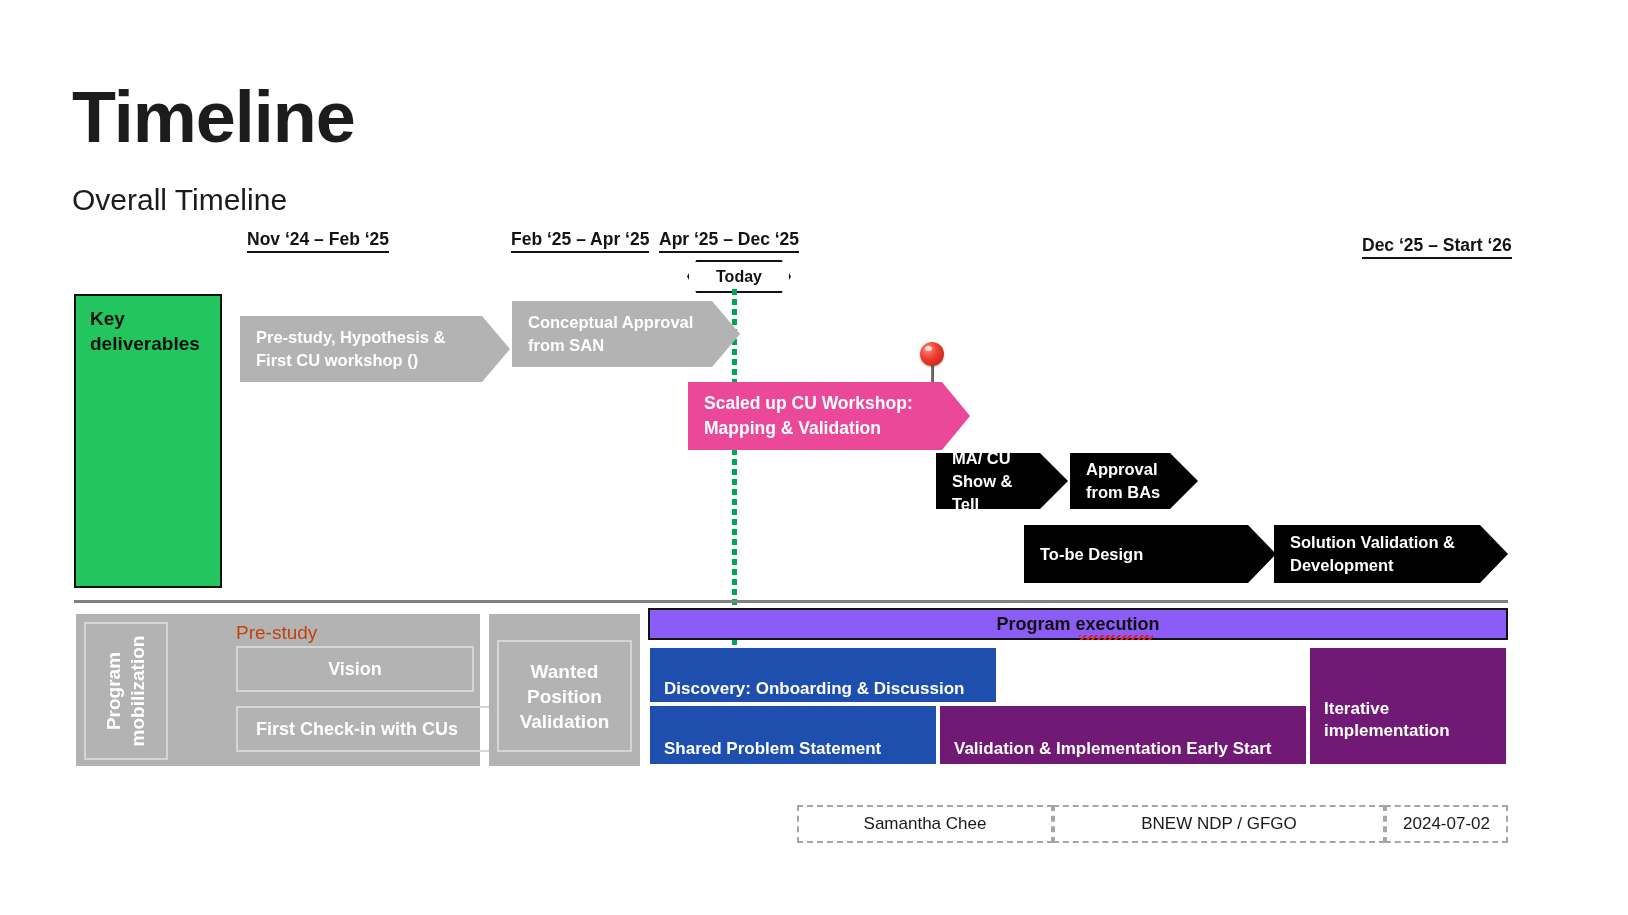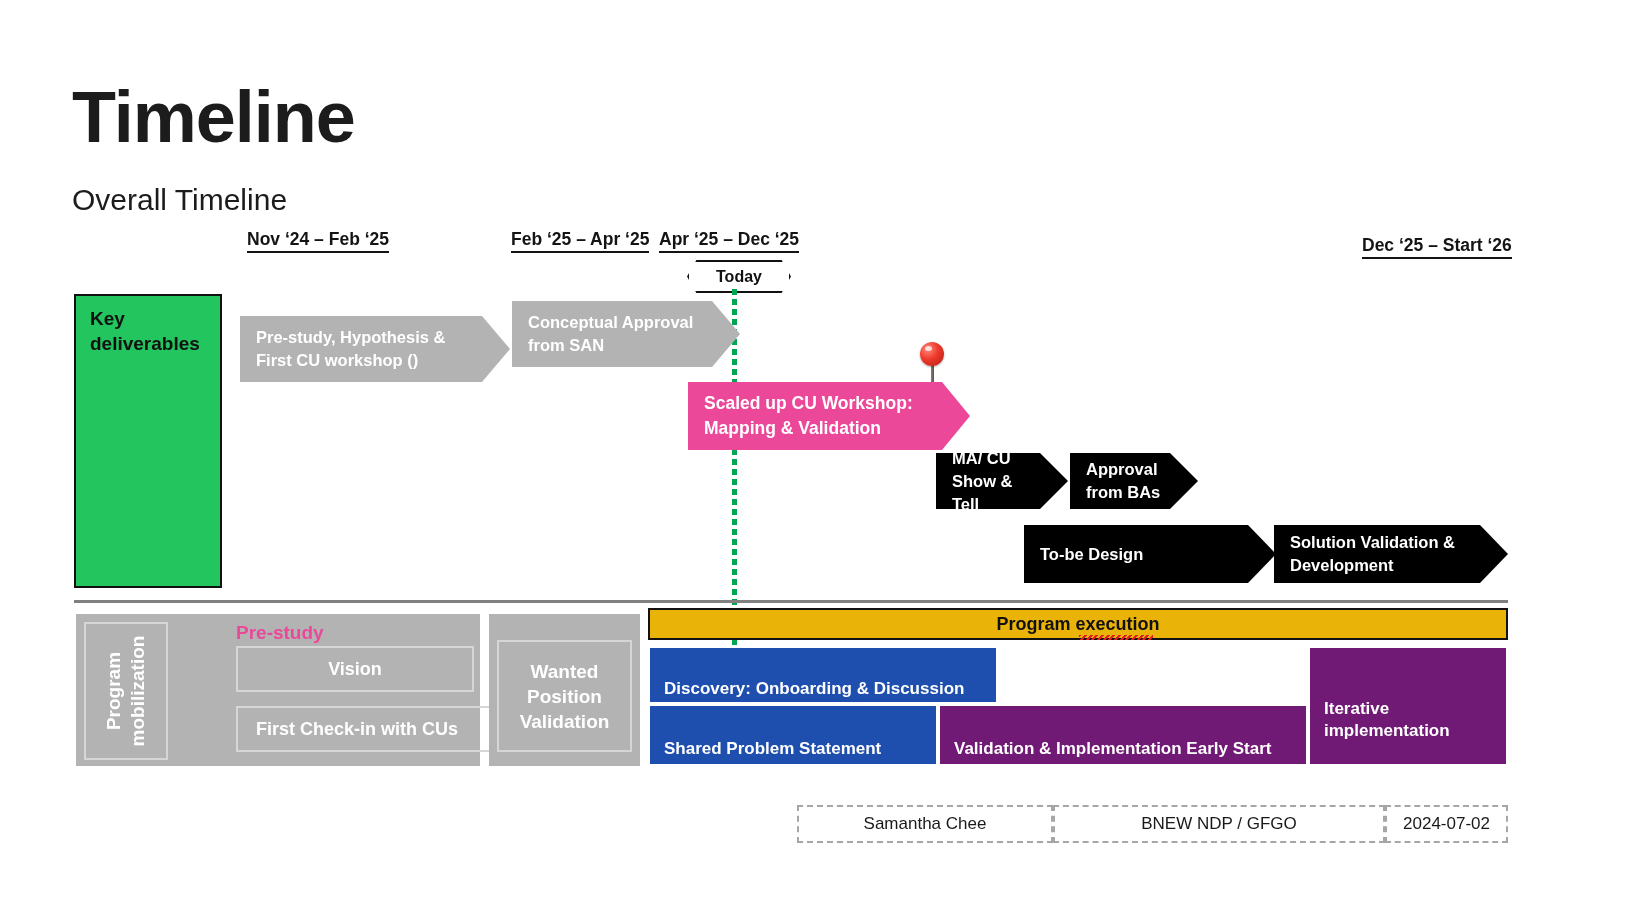--- a/index.html
+++ b/index.html
@@ -95,40 +95,40 @@
     position:absolute;left:84px;top:622px;width:84px;height:138px;
     border:2px solid #d6d6d6;box-sizing:border-box;
     display:flex;align-items:center;justify-content:center;
   }
   .mob-rot span{
     transform:rotate(-90deg);white-space:nowrap;
     font-size:19px;line-height:24px;font-weight:700;color:#fff;text-align:center;
   }
   .prestudy-lbl{
     position:absolute;left:236px;top:622px;
-    font-size:19px;font-weight:700;color:#ec4899;
+    font-size:19px;font-weight:400;color:#c2410c;
   }
   .sub-box{
     position:absolute;border:2px solid #d6d6d6;box-sizing:border-box;
     display:flex;align-items:center;
     font-size:18px;font-weight:700;color:#fff;
   }
   .wanted-block{
     position:absolute;left:489px;top:614px;width:151px;height:152px;background:#b3b3b3;
   }
   .wanted-inner{
     position:absolute;left:497px;top:640px;width:135px;height:112px;
     border:2px solid #d6d6d6;box-sizing:border-box;
     display:flex;align-items:center;justify-content:center;
     font-size:19px;line-height:25px;font-weight:700;color:#fff;text-align:center;
   }
 
   .exec-bar{
     position:absolute;left:648px;top:608px;width:860px;height:32px;
-    background:#eab308;border:2px solid #111;box-sizing:border-box;
+    background:#8b5cf6;border:2px solid #111;box-sizing:border-box;
     display:flex;align-items:center;justify-content:center;
   }
   .exec-bar .t{font-size:18px;font-weight:700;color:#111;position:relative;}
   .squiggle{
     position:absolute;left:83px;bottom:-5px;width:74px;height:5px;
     background-image:repeating-linear-gradient(135deg,#e02020 0 2px,transparent 2px 4px);
   }
 
   .bar{
     position:absolute;box-sizing:border-box;display:flex;align-items:center;

